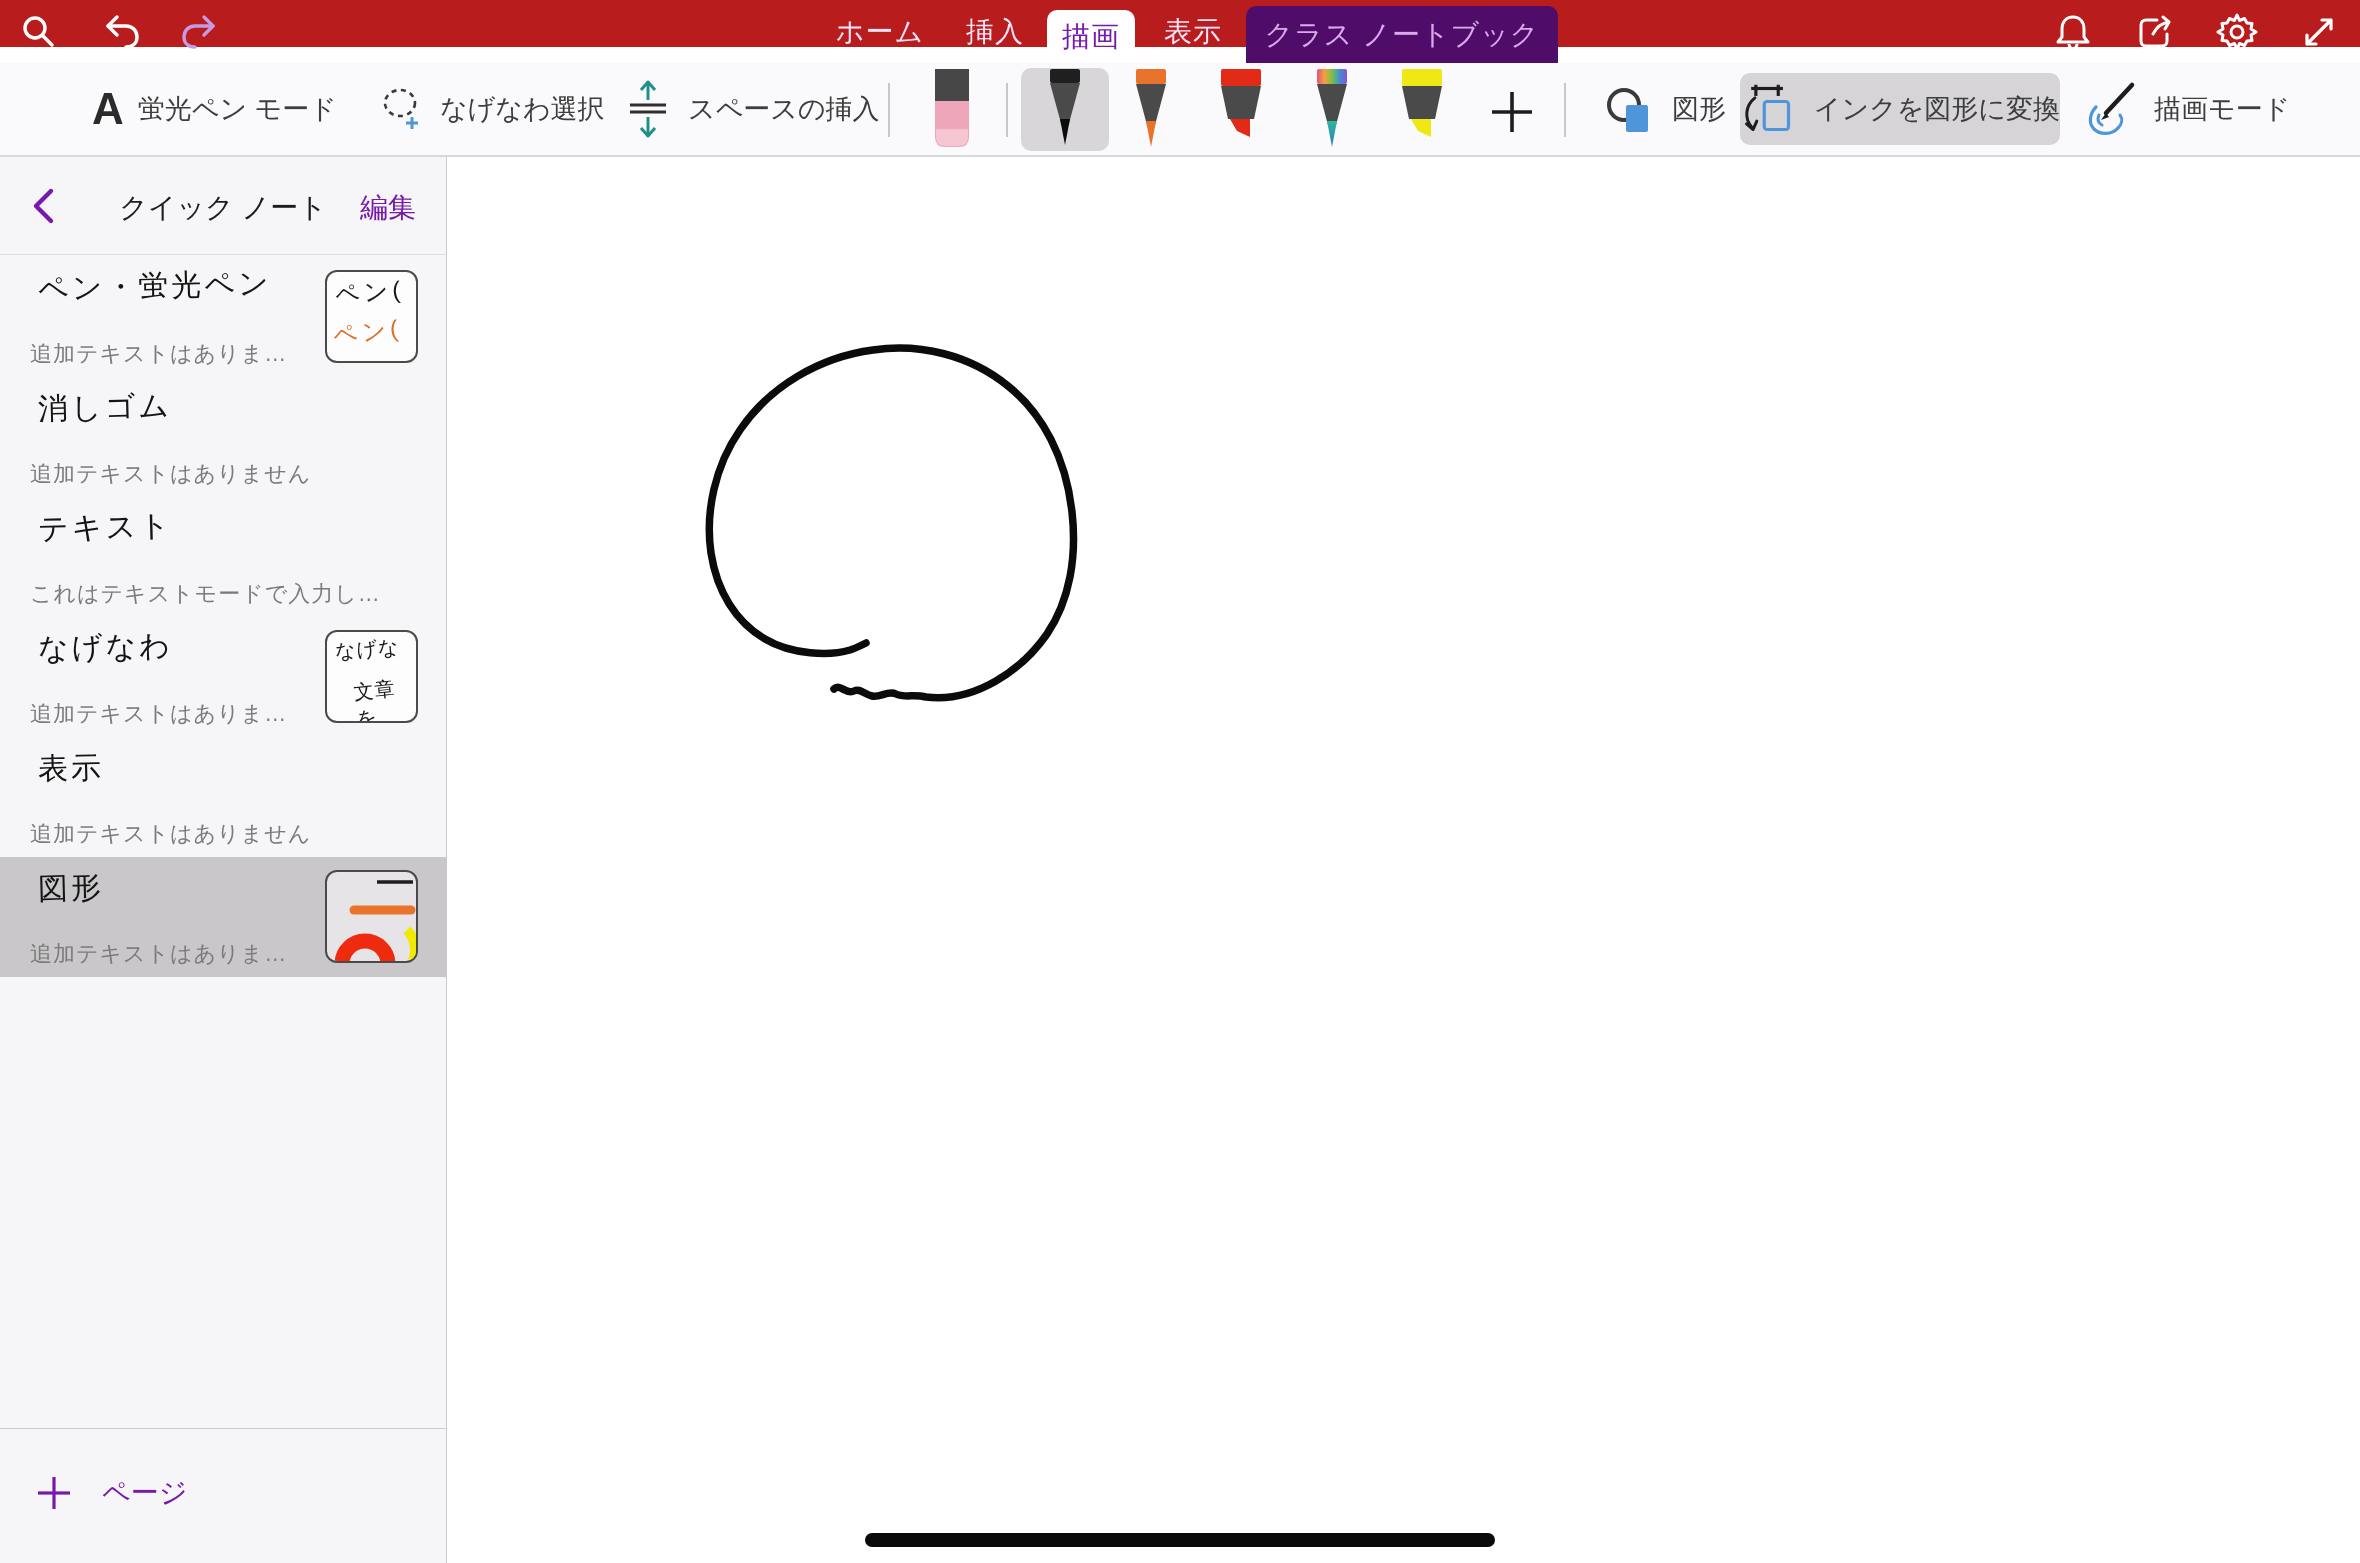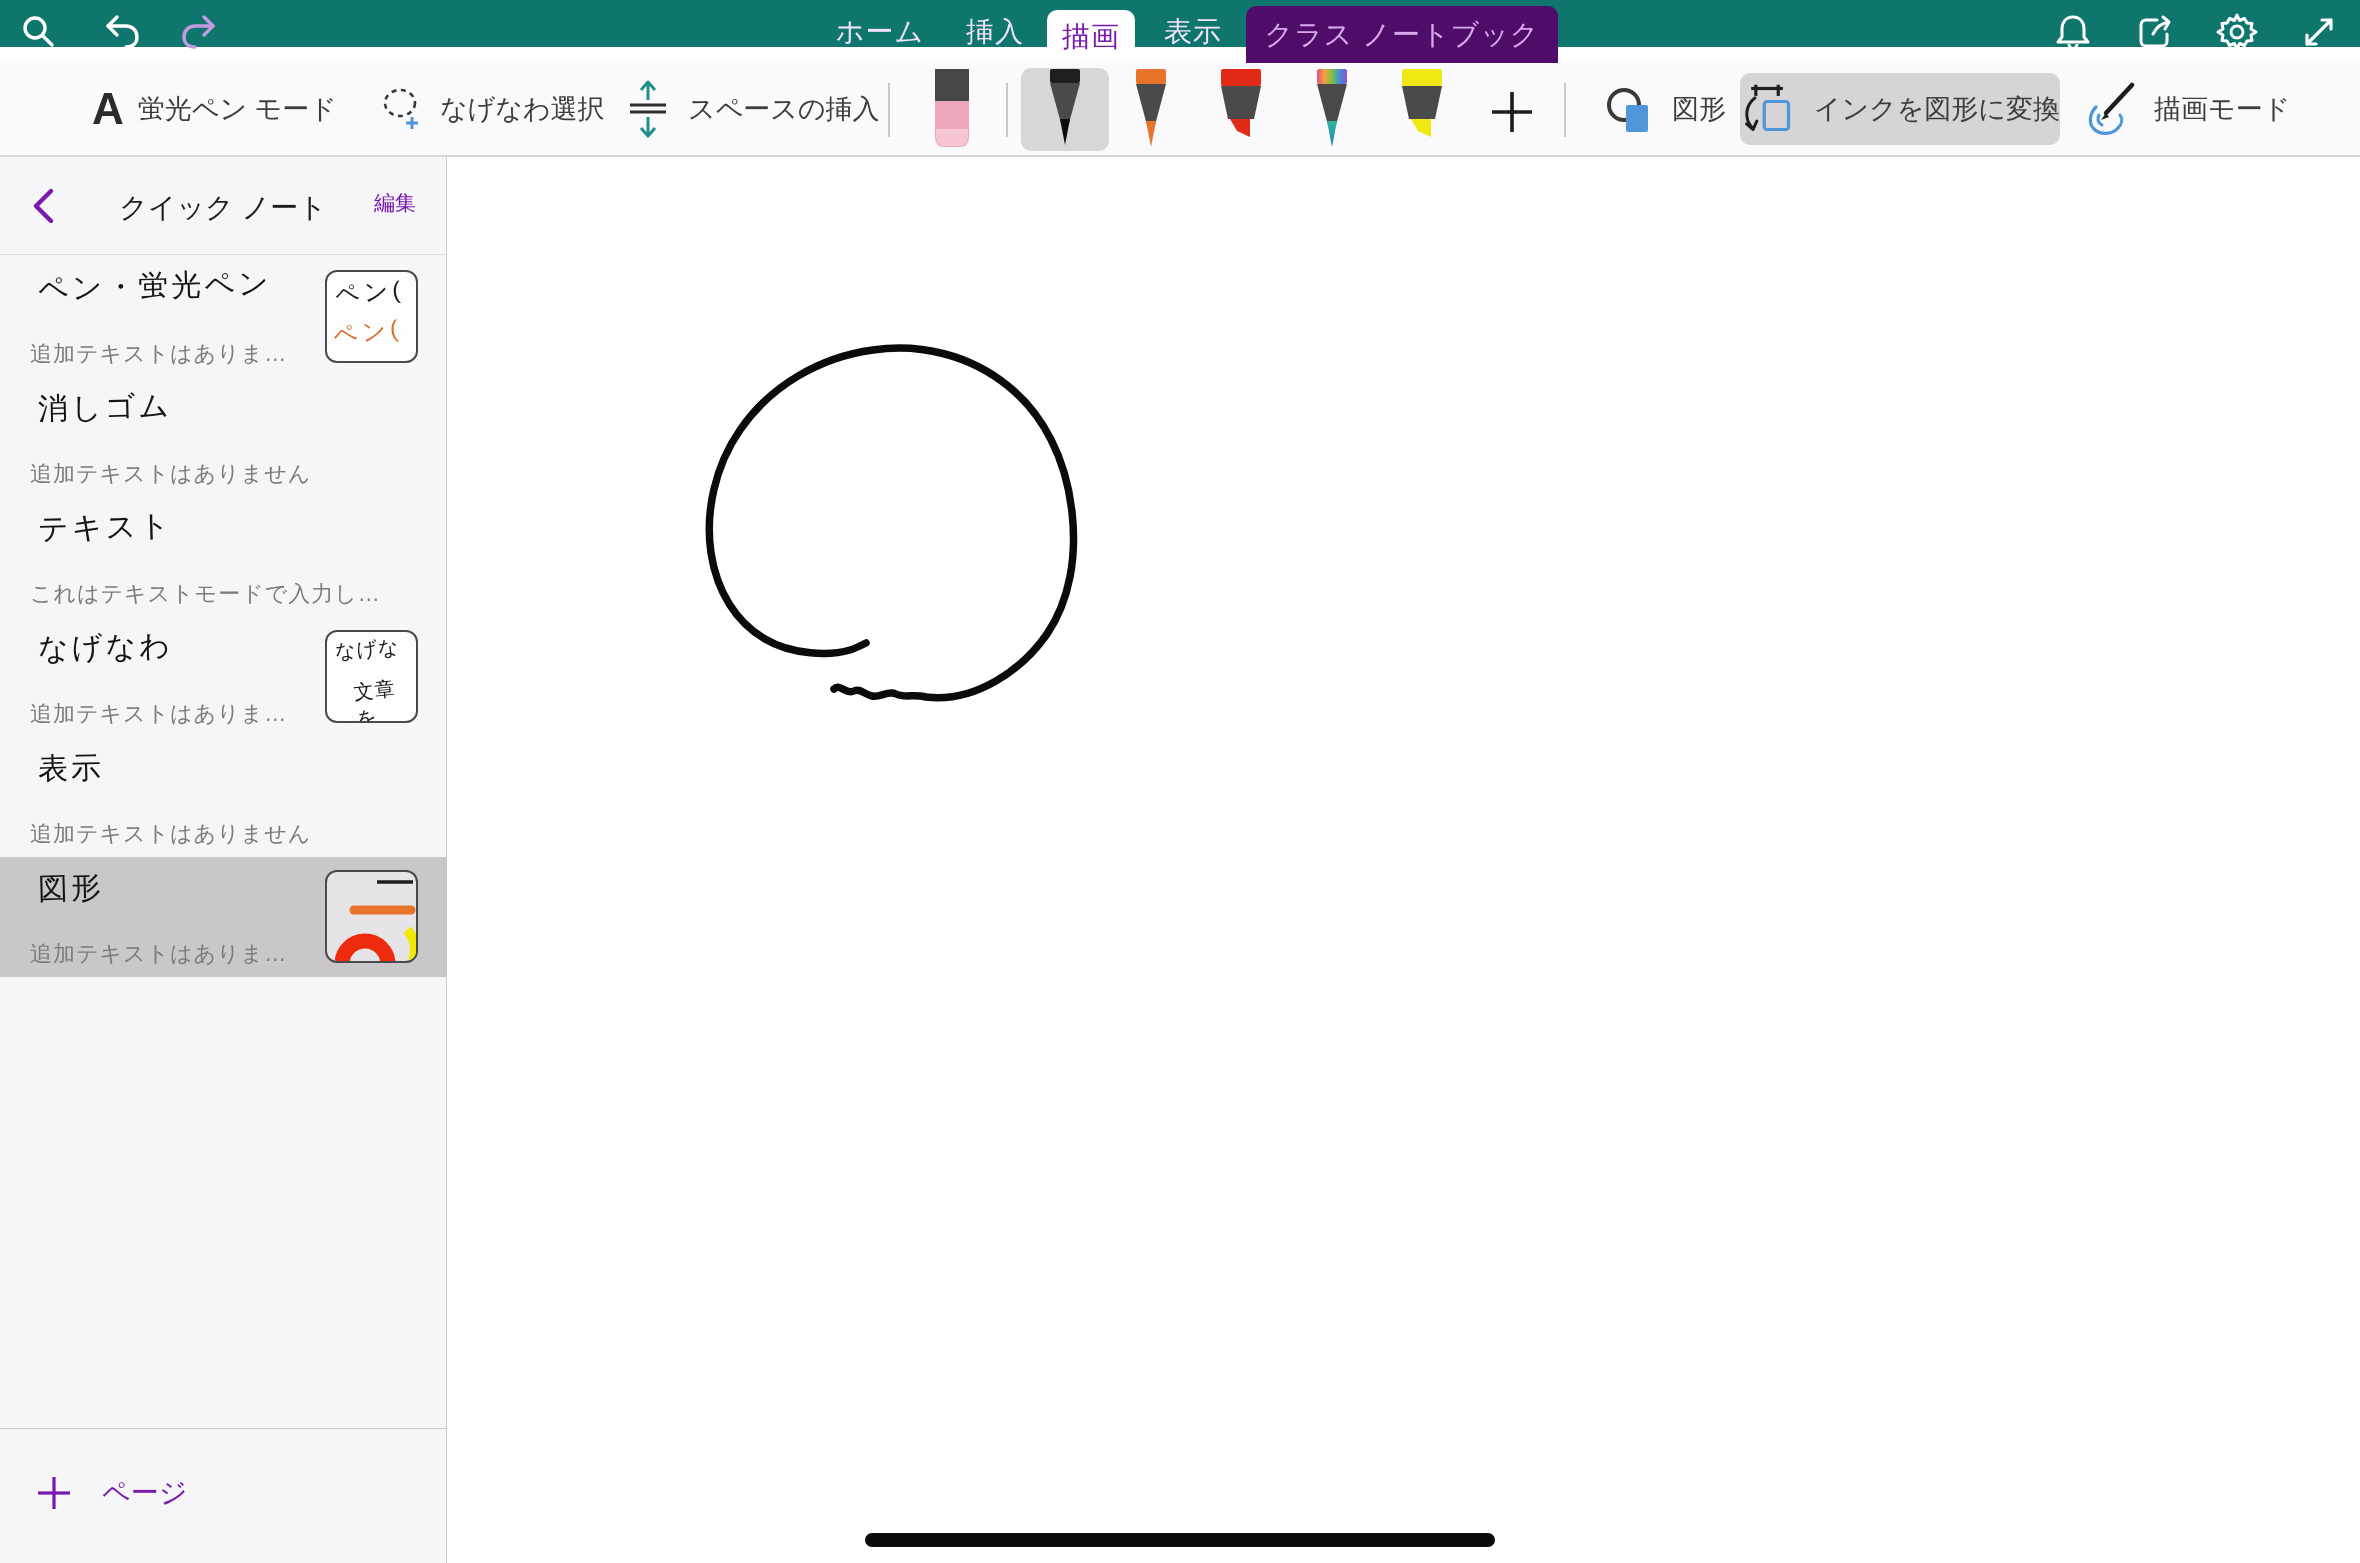--- a/index.html
+++ b/index.html
@@ -1,42 +1,42 @@
 <!DOCTYPE html>
 <html><head>
 <meta charset="utf-8">
 <style>
   * { margin:0; padding:0; box-sizing:border-box; }
   html,body { width:2360px; height:1563px; overflow:hidden; background:#fff;
     font-family:"Liberation Sans","DejaVu Sans",sans-serif; }
   .abs { position:absolute; }
 
   
-  #topbar { left:0; top:0; width:2360px; height:47px; background:#0f766e; }
+  #topbar { left:0; top:0; width:2360px; height:47px; background:#b91c1c; }
   .tb-icon { position:absolute; top:11px; width:42px; height:42px; display:flex; align-items:center; justify-content:center; }
   .tab { position:absolute; top:0; height:63px; display:flex; align-items:center; justify-content:center;
          color:#F0E3FA; font-size:28px; letter-spacing:1px; }
   .tab.active { top:10px; height:53px; background:#FFFFFF; border-radius:10px 10px 0 0; color:#7719AA; font-weight:500; }
   .tab.darktab { top:6px; height:57px; background:#4F0D69; border-radius:10px 10px 0 0; color:#D9A9EE; }
 
   
   #toolbar { left:0; top:63px; width:2360px; height:94px; background:#FAF9FB; border-bottom:2px solid #D9D7DA; }
   .tool-group { position:absolute; top:0; height:92px; display:flex; align-items:center; gap:14px; }
   .tool-label { font-size:27px; color:#3d3d3d; white-space:nowrap; }
   .vdiv { position:absolute; top:20px; width:2px; height:54px; background:#C9C7CB; }
   .pen-slot { position:absolute; top:6px; width:60px; height:86px; display:flex; justify-content:center; }
   #pen-selected-bg { left:1021px; top:5px; width:88px; height:83px; background:#D8D6D9; border-radius:10px; }
   #ink2shape-btn { left:1740px; top:10px; width:320px; height:72px; background:#D6D4D7; border-radius:10px;
      display:flex; align-items:center; justify-content:center; gap:16px;text-align:right; }
 
   
   #sidebar { left:0; top:157px; width:447px; height:1406px; background:#F6F5F7; border-right:1px solid #CCCACE; }
   #sb-header { position:absolute; left:0; top:0; width:100%; height:98px; border-bottom:1px solid #DEDCDF; }
   #sb-title { position:absolute; left:0; right:0; top:32px; text-align:center; font-size:28px; color:#1c1c1c; }
-  #sb-edit { position:absolute; right:30px; top:32px; font-size:21px; color:#7719AA; }
+  #sb-edit { position:absolute; right:30px; top:32px; font-size:28px; color:#7719AA; }
   .sb-item { position:absolute; left:0; width:447px; height:120px; }
   .sb-item.selected { background:#C9C7C9; }
   .hand { position:absolute; left:38px; top:12px; font-size:30px; color:#141414; letter-spacing:3px;
           transform:rotate(-1.5deg); transform-origin:left; }
   .sub  { position:absolute; left:30px; top:58px; font-size:22px; color:#7b7b7b; letter-spacing:1px;margin-top:24px; }
   .thumb { position:absolute; left:325px; top:13px; width:93px; height:93px; background:#FDFDFD;
            border:2px solid #4a4a4a; border-radius:12px; overflow:hidden; }
   .thumb .t1 { position:absolute; left:8px; top:4px; font-size:24px; color:#1a1a1a; letter-spacing:4px; transform:rotate(-4deg); }
   .thumb .t2 { position:absolute; left:6px; top:44px; font-size:24px; color:#D9702E; letter-spacing:4px; transform:rotate(-6deg); }
   .thumb.small-text .t1 { font-size:20px; letter-spacing:1px; }

